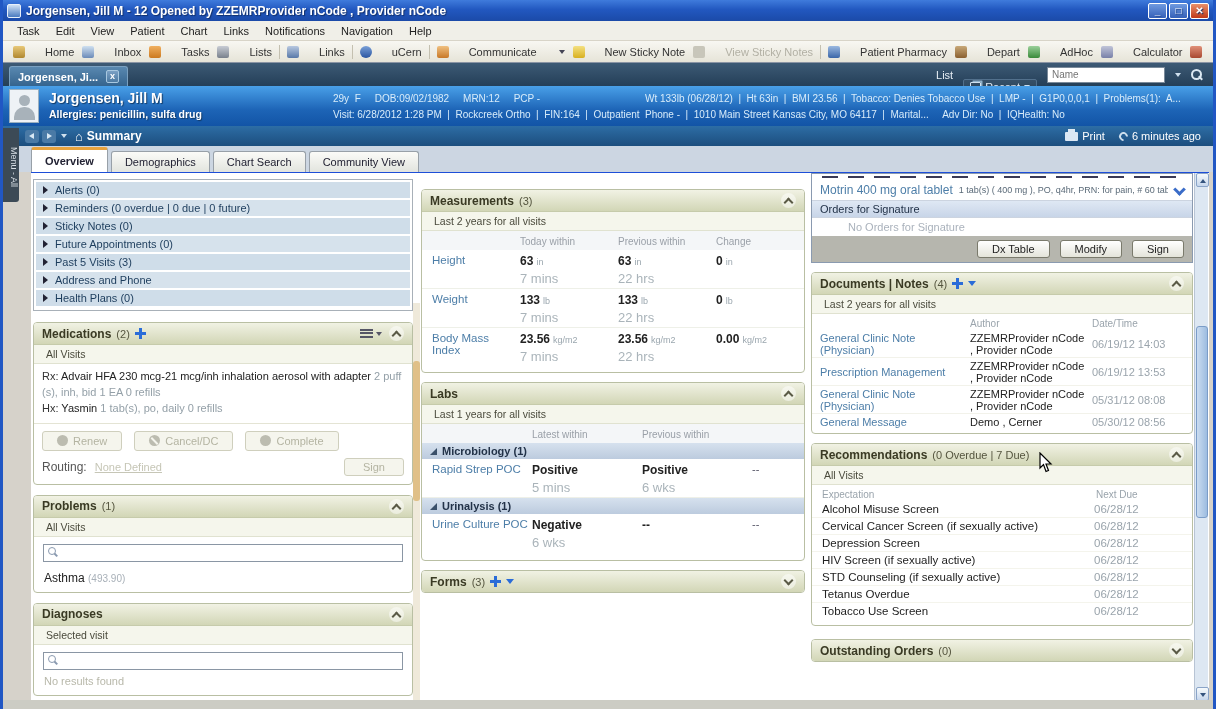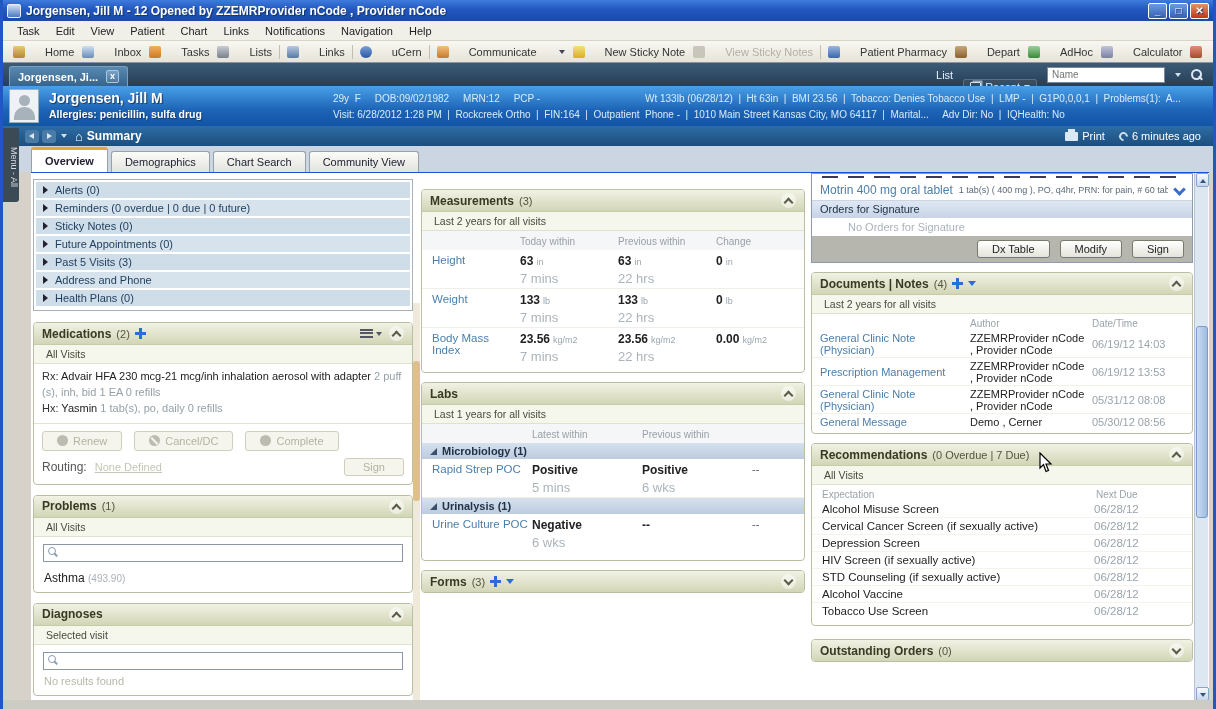--- a/index.html
+++ b/index.html
@@ -680,21 +680,21 @@
           </div>
         <div class="recrow">
             <span class="rc-name">HIV Screen (if sexually active)</span>
             <span class="rc-due">06/28/12</span>
           </div>
         <div class="recrow">
             <span class="rc-name">STD Counseling (if sexually active)</span>
             <span class="rc-due">06/28/12</span>
           </div>
         <div class="recrow">
-            <span class="rc-name">Alcohol Vaccine</span>
+            <span class="rc-name">Tetanus Overdue</span>
             <span class="rc-due">06/28/12</span>
           </div>
         <div class="recrow" style="border-bottom:none">
             <span class="rc-name">Tobacco Use Screen</span>
             <span class="rc-due">06/28/12</span>
           </div>
         <div style="height:6px"></div>
       </div>
 
       <div class="panel collapsed" style="margin-top:13px">

